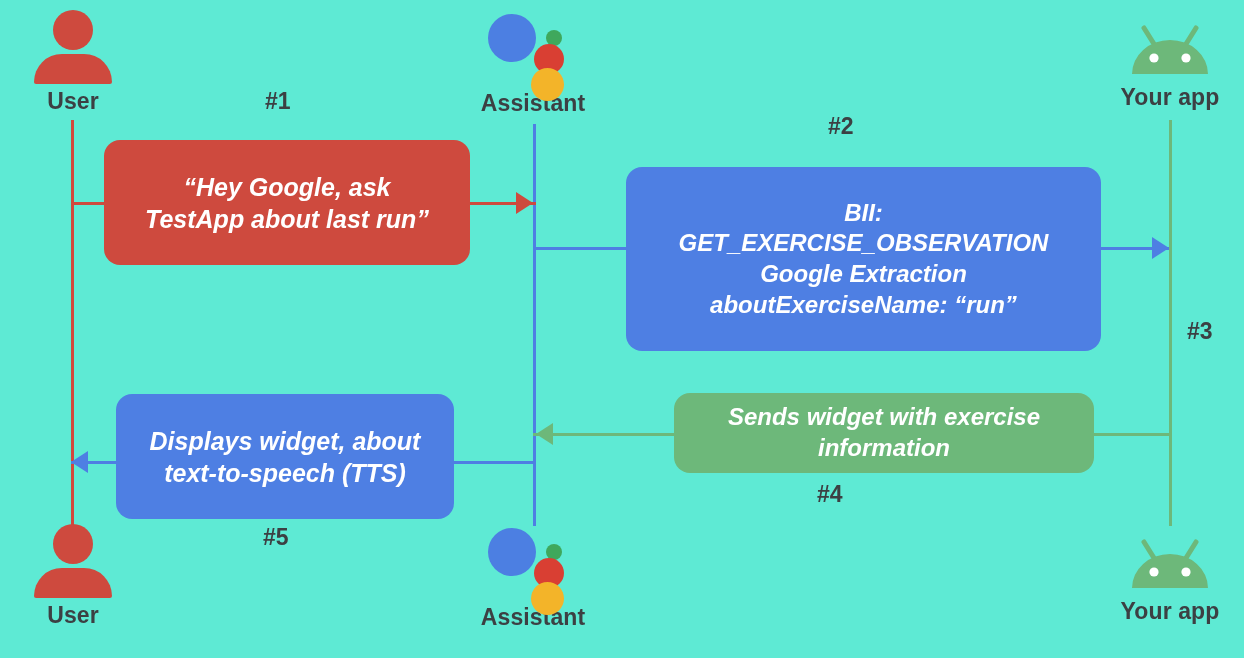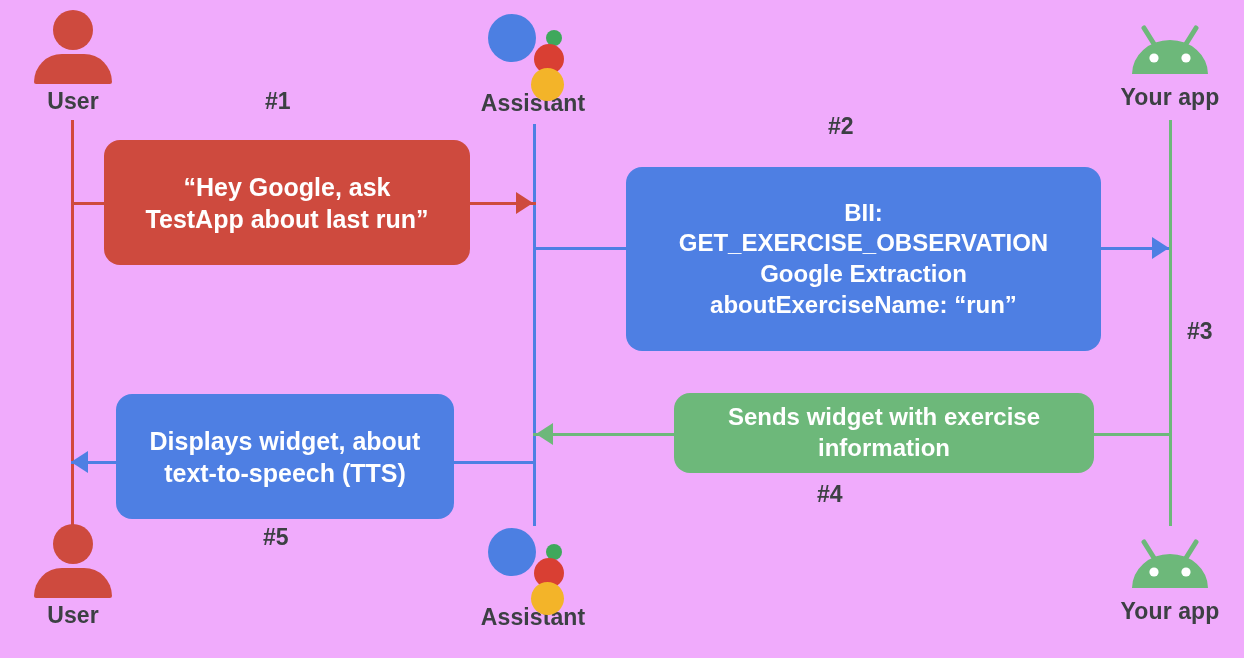--- a/index.html
+++ b/index.html
@@ -7,21 +7,21 @@
     padding: 0;
     background: #ffffff;
   }
   body {
     font-family: "Liberation Sans", sans-serif;
   }
   #canvas {
     position: relative;
     width: 1244px;
     height: 658px;
-    background: #f0abfc;
+    background: #5eead4;
     overflow: hidden;
   }
 
   
   .lifeline {
     position: absolute;
     width: 3px;
   }
   .lifeline.user   { background: #D2483C; }
   .lifeline.asst   { background: #4E7FE3; }
@@ -100,21 +100,21 @@
     display: flex;
     align-items: center;
     justify-content: center;
     box-sizing: border-box;
     padding: 8px 14px;
     line-height: 1.28;
   }
   .msgbox.red   { background: #CE4A3E; }
   .msgbox.blue  { background: #4E7FE3; }
   .msgbox.green { background: #6DB87A; }
-  .msgbox .txt { width: 100%; white-space: pre-line; }
+  .msgbox .txt { width: 100%; white-space: pre-line; font-style: italic; }
 
   
   .step-num {
     position: absolute;
     font-size: 23px;
     font-weight: 700;
     color: #3C4043;
     white-space: nowrap;
   }
 

